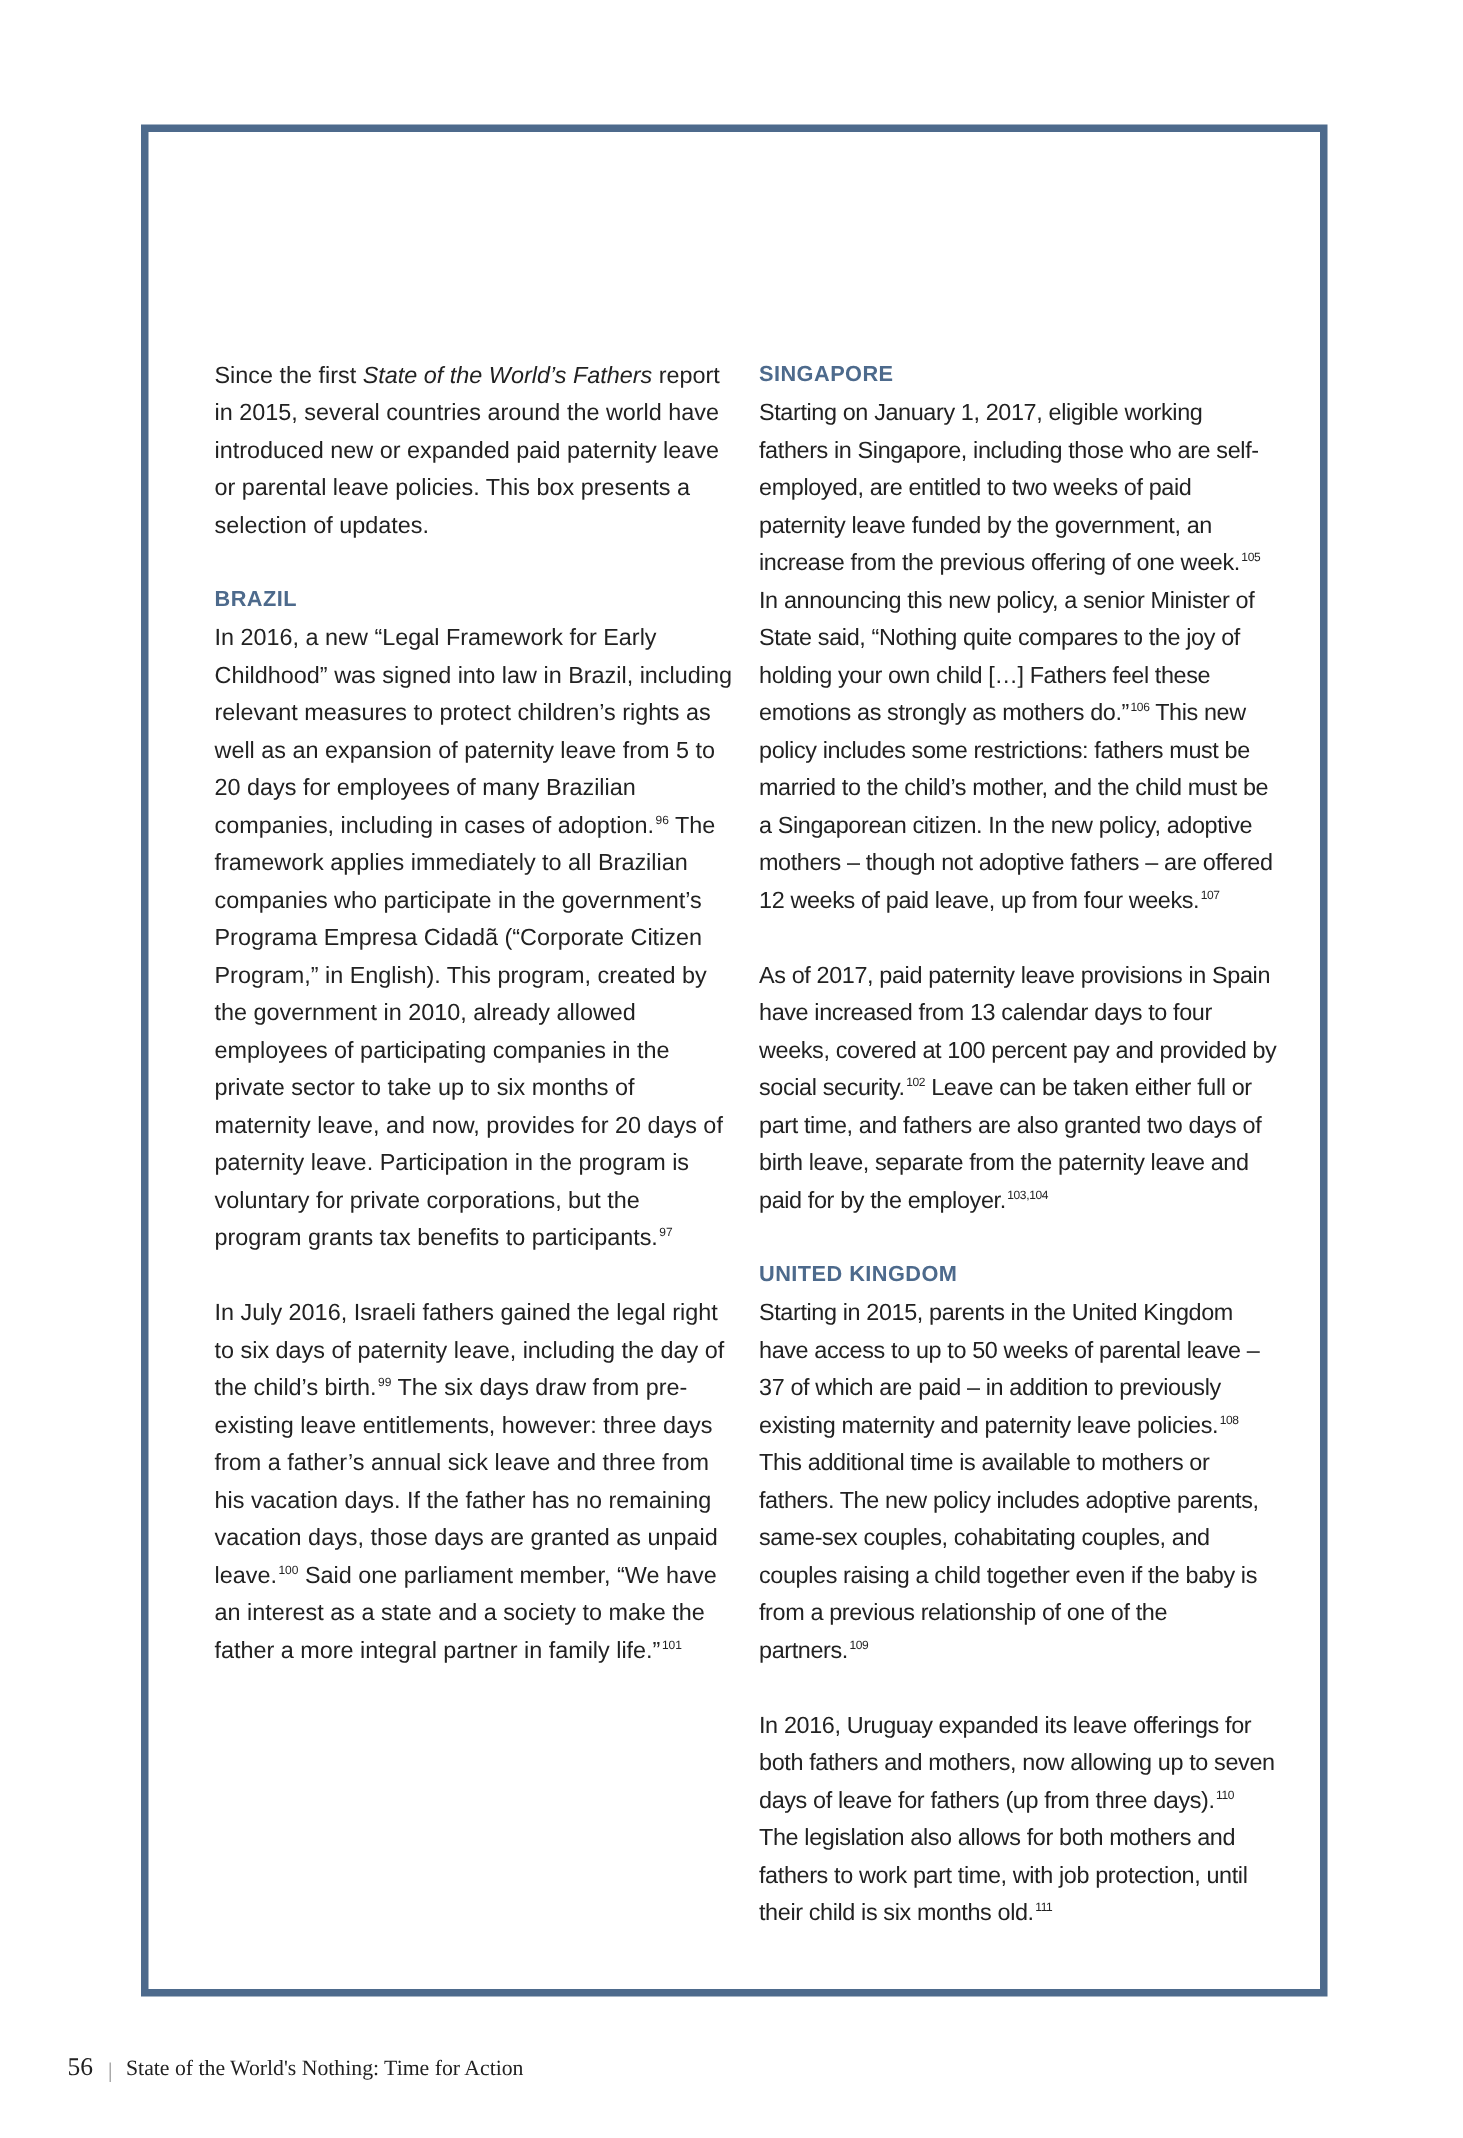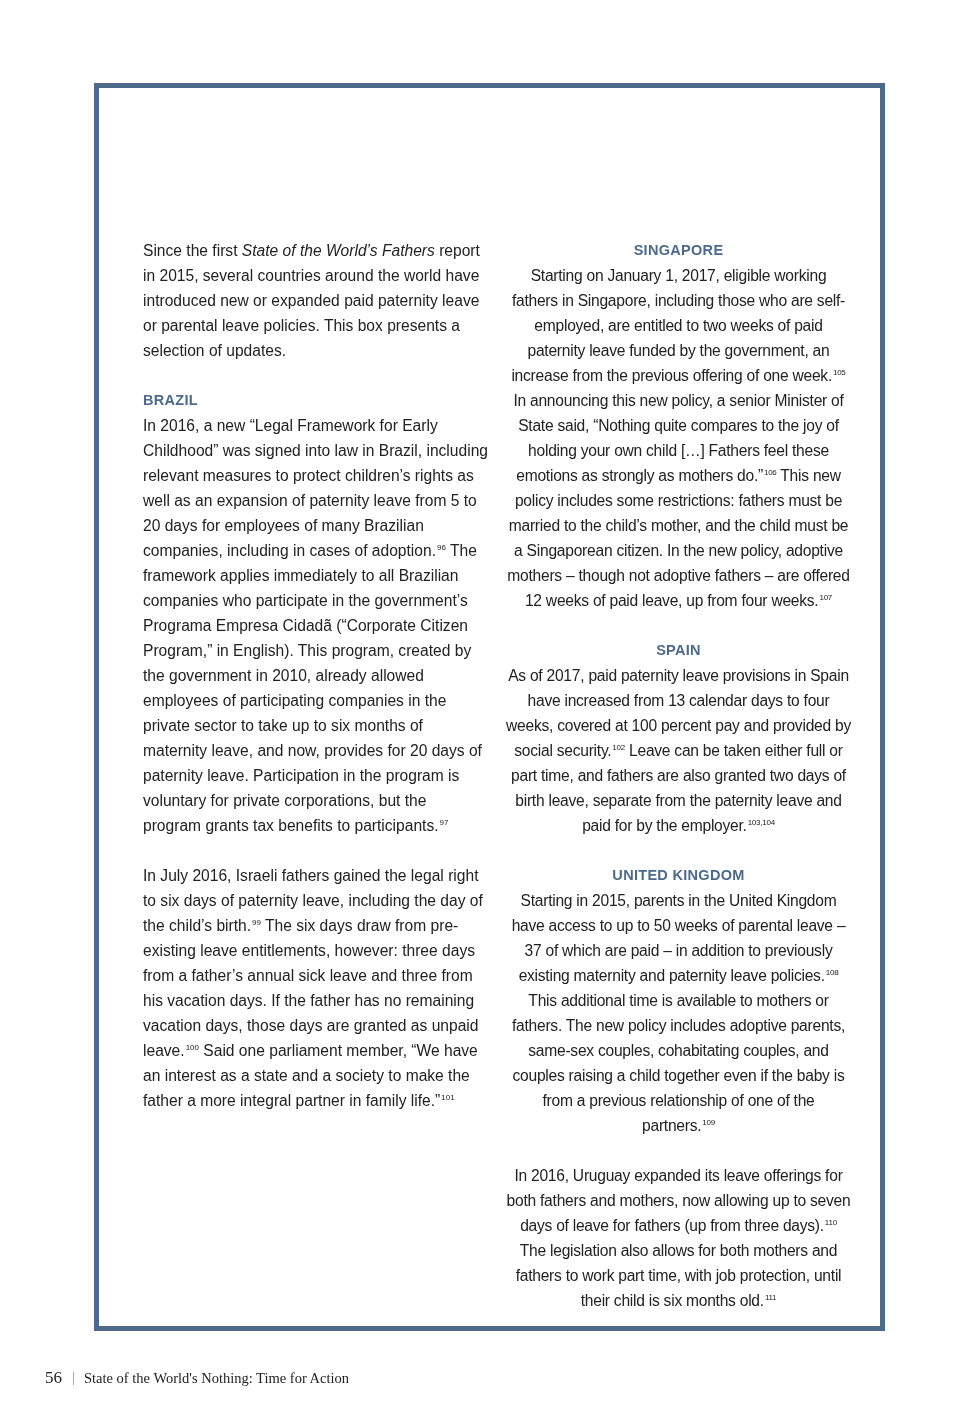--- a/index.html
+++ b/index.html
@@ -38,21 +38,21 @@
     .col {
       position: absolute;
       top: 102px;
       width: 345px;
       font-size: 15.6px;
       line-height: 25px;
       color: #222222;
       margin-top: 48px;
     }
     .col-left { left: 44px; }
-    .col-right { left: 407px; letter-spacing: -0.25px; text-align: center; }
+    .col-right { left: 407px; letter-spacing: -0.25px; }
     .section { margin: 0 0 25px 0; }
     .heading {
       display: block;
       font-weight: bold;
       font-size: 14.5px;
       color: #4d6a8c;
       letter-spacing: 0.3px;
       line-height: 25px;
     }
     .para { margin: 0; }
@@ -64,21 +64,21 @@
       margin-left: 1px;
     }
     .footer {
       position: absolute;
       left: 45px;
       top: 1368px;
       font-family: "Liberation Serif", "DejaVu Serif", serif;
       font-size: 14.5px;
       color: #222222;
       display: flex;
-      align-items: center;
+      align-items: flex-end;
     }
     .footer .page-num { font-size: 17px; }
     .footer .sep {
       display: inline-block;
       width: 1px;
       height: 13px;
       background: #aaaaaa;
       margin: 0 10px 0 11px;
     }
   </style>
@@ -105,21 +105,20 @@
     </div>
   </div>
 
   <div class="col col-right">
     <div class="section">
       <span class="heading">SINGAPORE</span>
       <p class="para"><span>Starting on January 1, 2017, eligible working fathers in Singapore, including those who are self-employed, are entitled to two weeks of paid paternity leave funded by the government, an increase from the previous offering of one week.</span><sup>105</sup><span> In announcing this new policy, a senior Minister of State said, “Nothing quite compares to the joy of holding your own child […] Fathers feel these emotions as strongly as mothers do.”</span><sup>106</sup><span> This new policy includes some restrictions: fathers must be married to the child’s mother, and the child must be a Singaporean citizen. In the new policy, adoptive mothers – though not adoptive fathers – are offered 12 weeks of paid leave, up from four weeks.</span><sup>107</sup></p>
     </div>
 
     <div class="section">
-      <span class="heading">SPAIN</span>
       <p class="para"><span>As of 2017, paid paternity leave provisions in Spain have increased from 13 calendar days to four weeks, covered at 100 percent pay and provided by social security.</span><sup>102</sup><span> Leave can be taken either full or part time, and fathers are also granted two days of birth leave, separate from the paternity leave and paid for by the employer.</span><sup>103,104</sup></p>
     </div>
 
     <div class="section">
       <span class="heading">UNITED KINGDOM</span>
       <p class="para"><span>Starting in 2015, parents in the United Kingdom have access to up to 50 weeks of parental leave – 37 of which are paid – in addition to previously existing maternity and paternity leave policies.</span><sup>108</sup><span>  This additional time is available to mothers or fathers. The new policy includes adoptive parents, same-sex couples, cohabitating couples, and couples raising a child together even if the baby is from a previous relationship of one of the partners.</span><sup>109</sup></p>
     </div>
 
     <div class="section">
       <p class="para"><span>In 2016, Uruguay expanded its leave offerings for both fathers and mothers, now allowing up to seven days of leave for fathers (up from three days).</span><sup>110</sup><span> The legislation also allows for both mothers and fathers to work part time, with job protection, until their child is six months old.</span><sup>111</sup></p>

